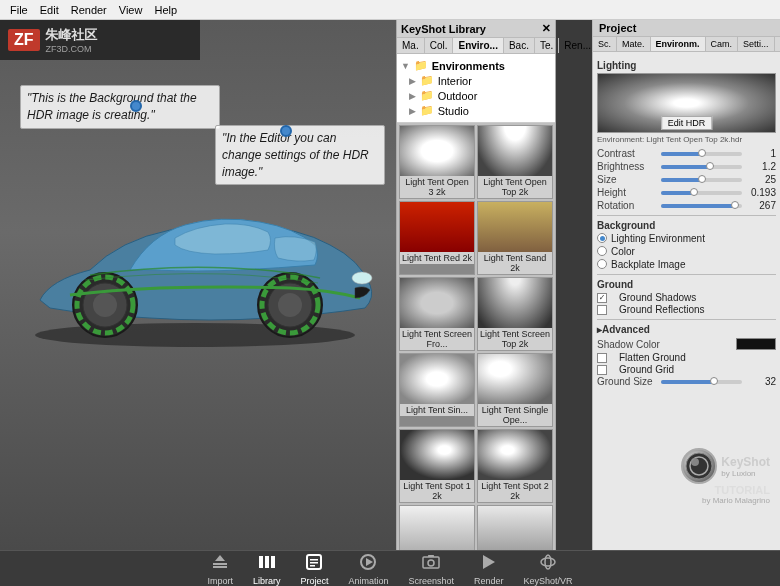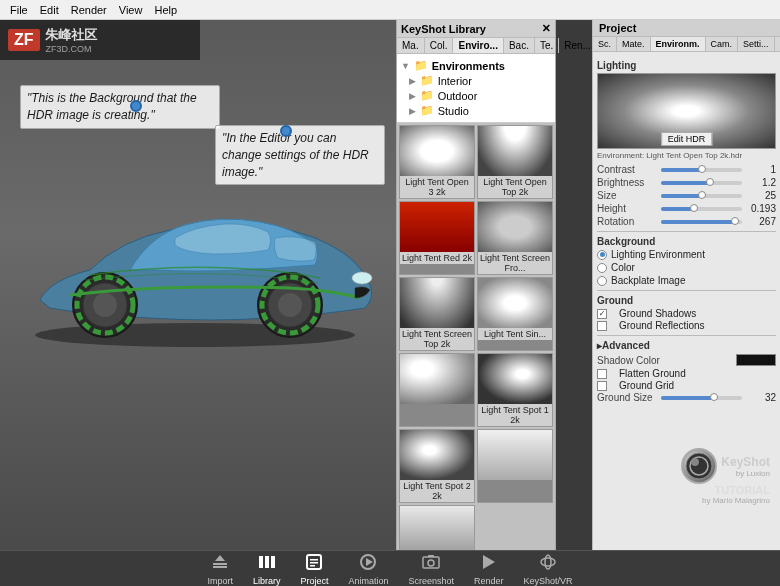--- a/index.html
+++ b/index.html
@@ -255,21 +255,21 @@
       flex: 1;
       overflow-y: auto;
       padding: 4px;
       font-size: 10px;
       color: #222;
     }
 
     
     #hdr-preview {
       width: 100%;
-      height: 76px;
+      height: 60px;
       background: radial-gradient(ellipse at 50% 50%, #fff 10%, #888 50%, #333 100%);
       border: 1px solid #999;
       position: relative;
       margin-bottom: 2px;
       cursor: pointer;
     }
     #hdr-edit-btn {
       position: absolute;
       bottom: 2px;
       left: 50%;
@@ -317,21 +317,21 @@
       position: absolute;
       top: -3px;
       width: 8px;
       height: 8px;
       background: #fff;
       border: 1px solid #888;
       border-radius: 50%;
       cursor: pointer;
     }
     .radio-group { display: flex; flex-direction: column; gap: 2px; margin: 2px 0; }
-    .radio-item { display: flex; align-items: center; gap: 4px; }
+    .radio-item { display: flex; align-items: flex-start; gap: 4px; }
     .radio-circle {
       width: 10px; height: 10px;
       border: 1px solid #888;
       border-radius: 50%;
       background: white;
       display: flex; align-items: center; justify-content: center;
     }
     .radio-circle.checked::after {
       content: '';
       width: 5px; height: 5px;
@@ -415,21 +415,21 @@
       border: 2px solid #aaa;
       display: flex;
       align-items: center;
       justify-content: center;
       font-weight: bold;
       font-size: 11px;
       color: white;
       text-shadow: 1px 1px 2px #000;
     }
     .ks-label { color: #ccc; font-size: 12px; font-weight: bold; }
-    .ks-sub { color: #aaa; font-size: 8px; text-align: right; }
+    .ks-sub { color: #aaa; font-size: 8px; }
     .ks-author { color: #aaa; font-size: 8px; }
 
     
     ::-webkit-scrollbar { width: 6px; }
     ::-webkit-scrollbar-track { background: #ccc; }
     ::-webkit-scrollbar-thumb { background: #999; border-radius: 3px; }
 
     
     #car-svg {
       width: 370px;
@@ -543,33 +543,38 @@
       </div>
       <div class="env-thumb">
         <div class="env-thumb-img lt-opentop"></div>
         <div class="env-thumb-label">Light Tent Open Top 2k</div>
       </div>
       <div class="env-thumb">
         <div class="env-thumb-img lt-red"></div>
         <div class="env-thumb-label">Light Tent Red 2k</div>
       </div>
       <div class="env-thumb">
+        <div class="env-thumb-img lt-sand"></div>
+        <div class="env-thumb-label">Light Tent Sand 2k</div>
+      </div>
+      <div class="env-thumb">
         <div class="env-thumb-img lt-screenfro"></div>
         <div class="env-thumb-label">Light Tent Screen Fro...</div>
       </div>
       <div class="env-thumb">
         <div class="env-thumb-img lt-screentop"></div>
         <div class="env-thumb-label">Light Tent Screen Top 2k</div>
       </div>
       <div class="env-thumb">
         <div class="env-thumb-img lt-sin"></div>
         <div class="env-thumb-label">Light Tent Sin...</div>
       </div>
       <div class="env-thumb">
         <div class="env-thumb-img lt-singleope"></div>
+        <div class="env-thumb-label">Light Tent Single Ope...</div>
       </div>
       <div class="env-thumb">
         <div class="env-thumb-img lt-spot1k"></div>
         <div class="env-thumb-label">Light Tent Spot 1 2k</div>
       </div>
       <div class="env-thumb">
         <div class="env-thumb-img lt-spot2k"></div>
         <div class="env-thumb-label">Light Tent Spot 2 2k</div>
       </div>
       <div class="env-thumb">

